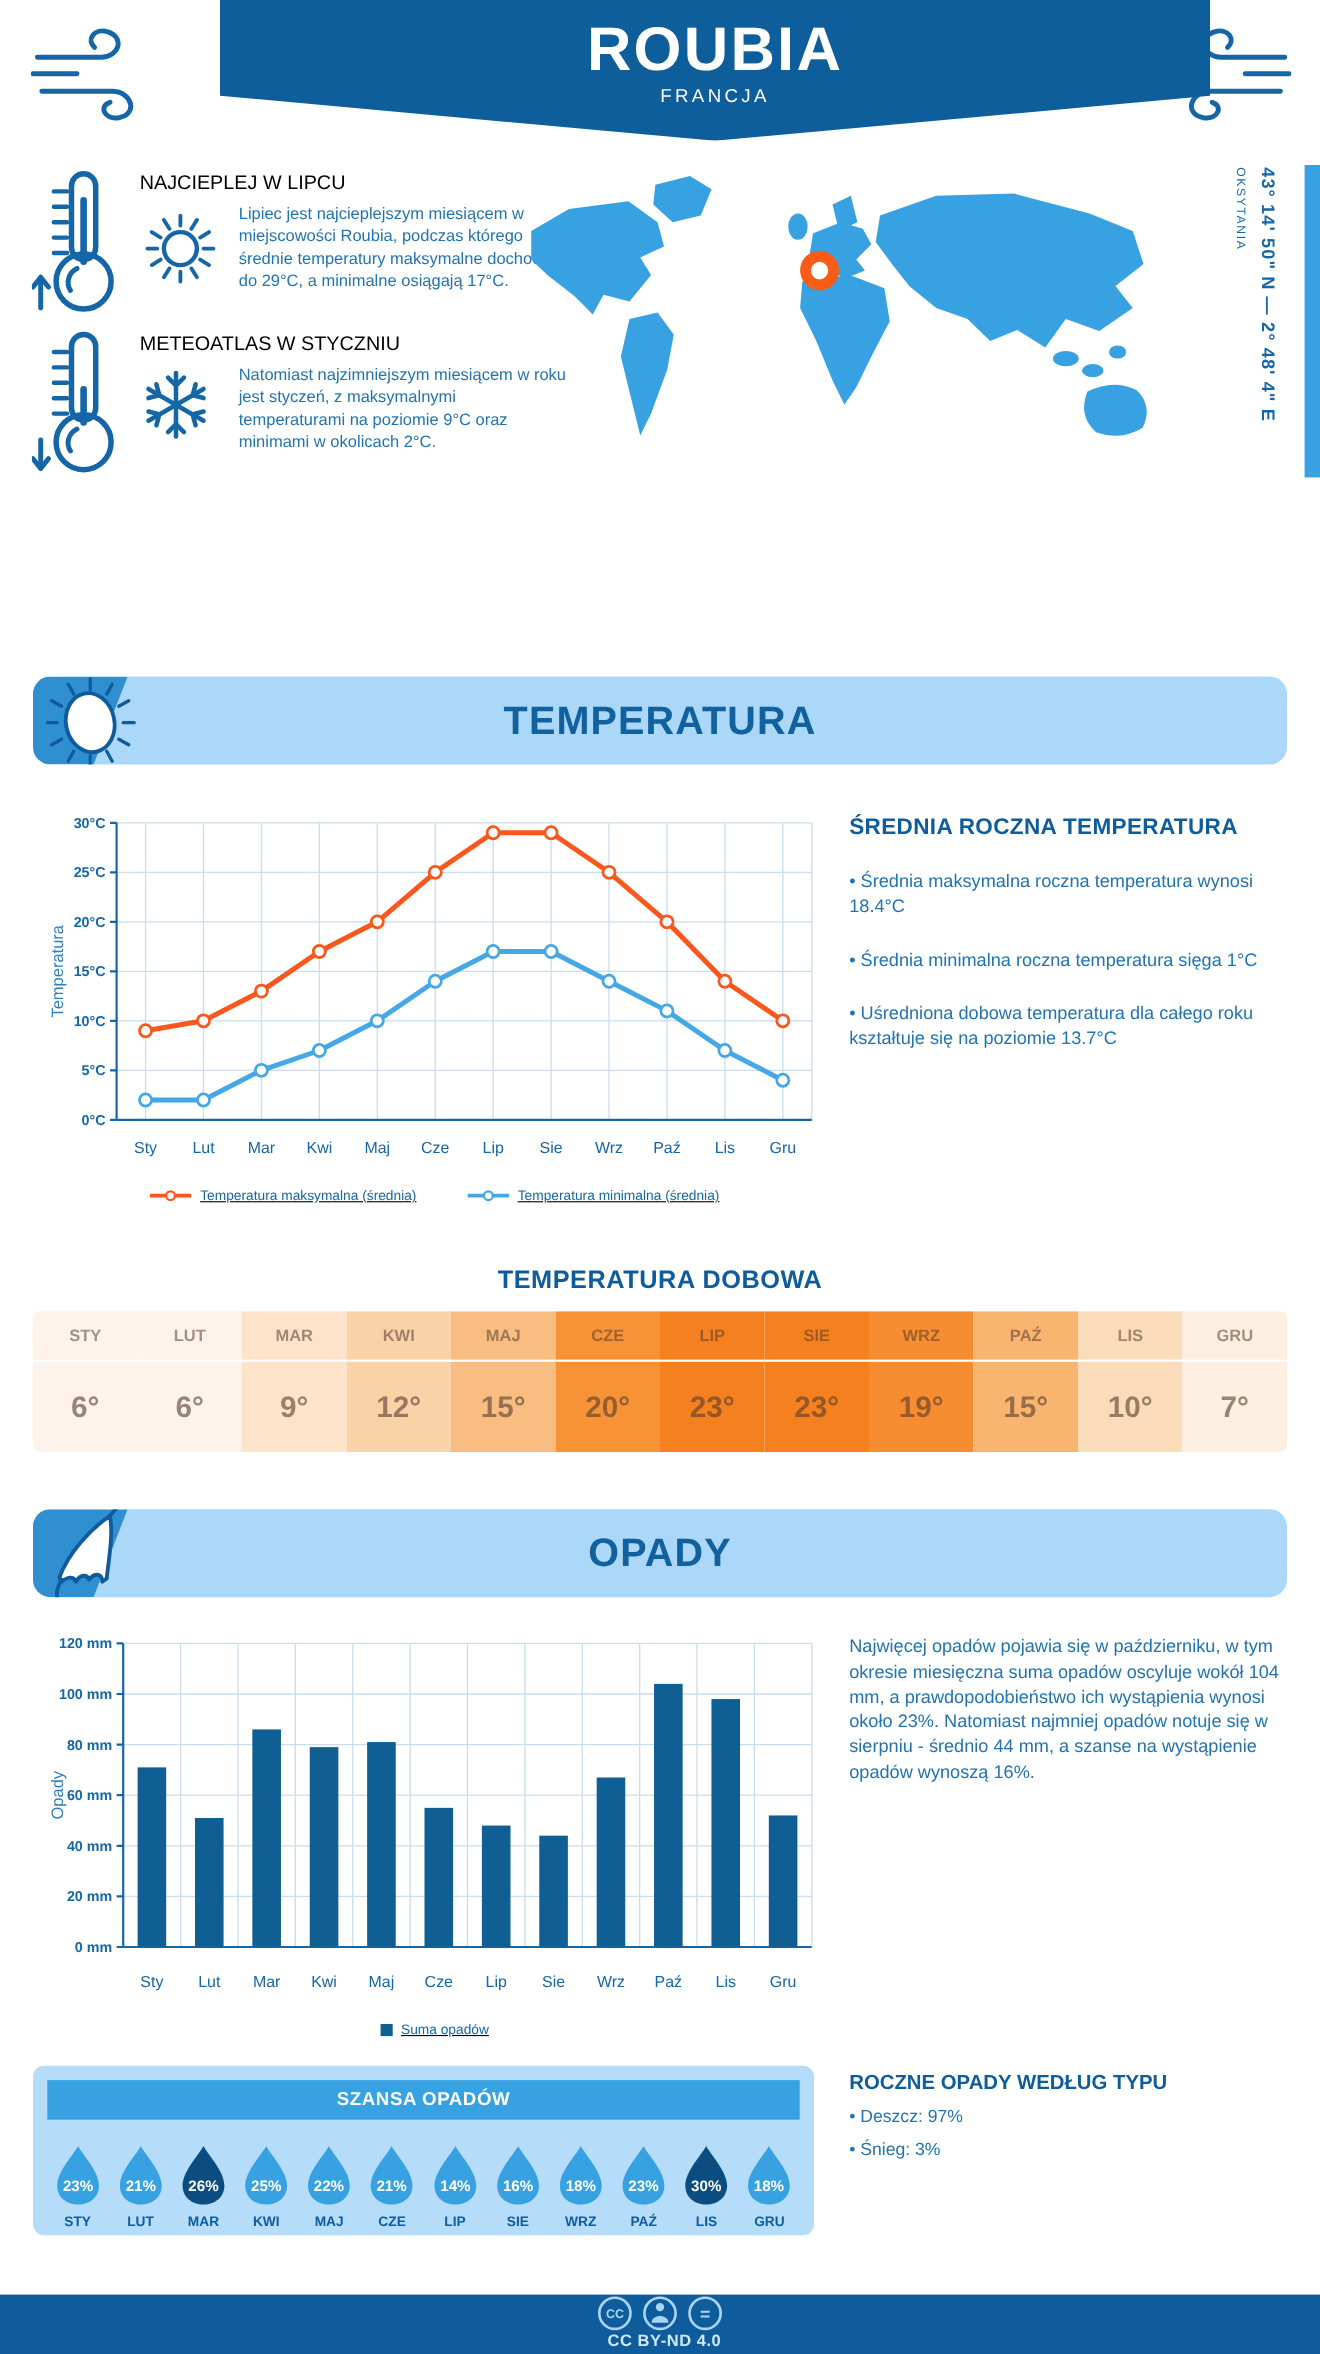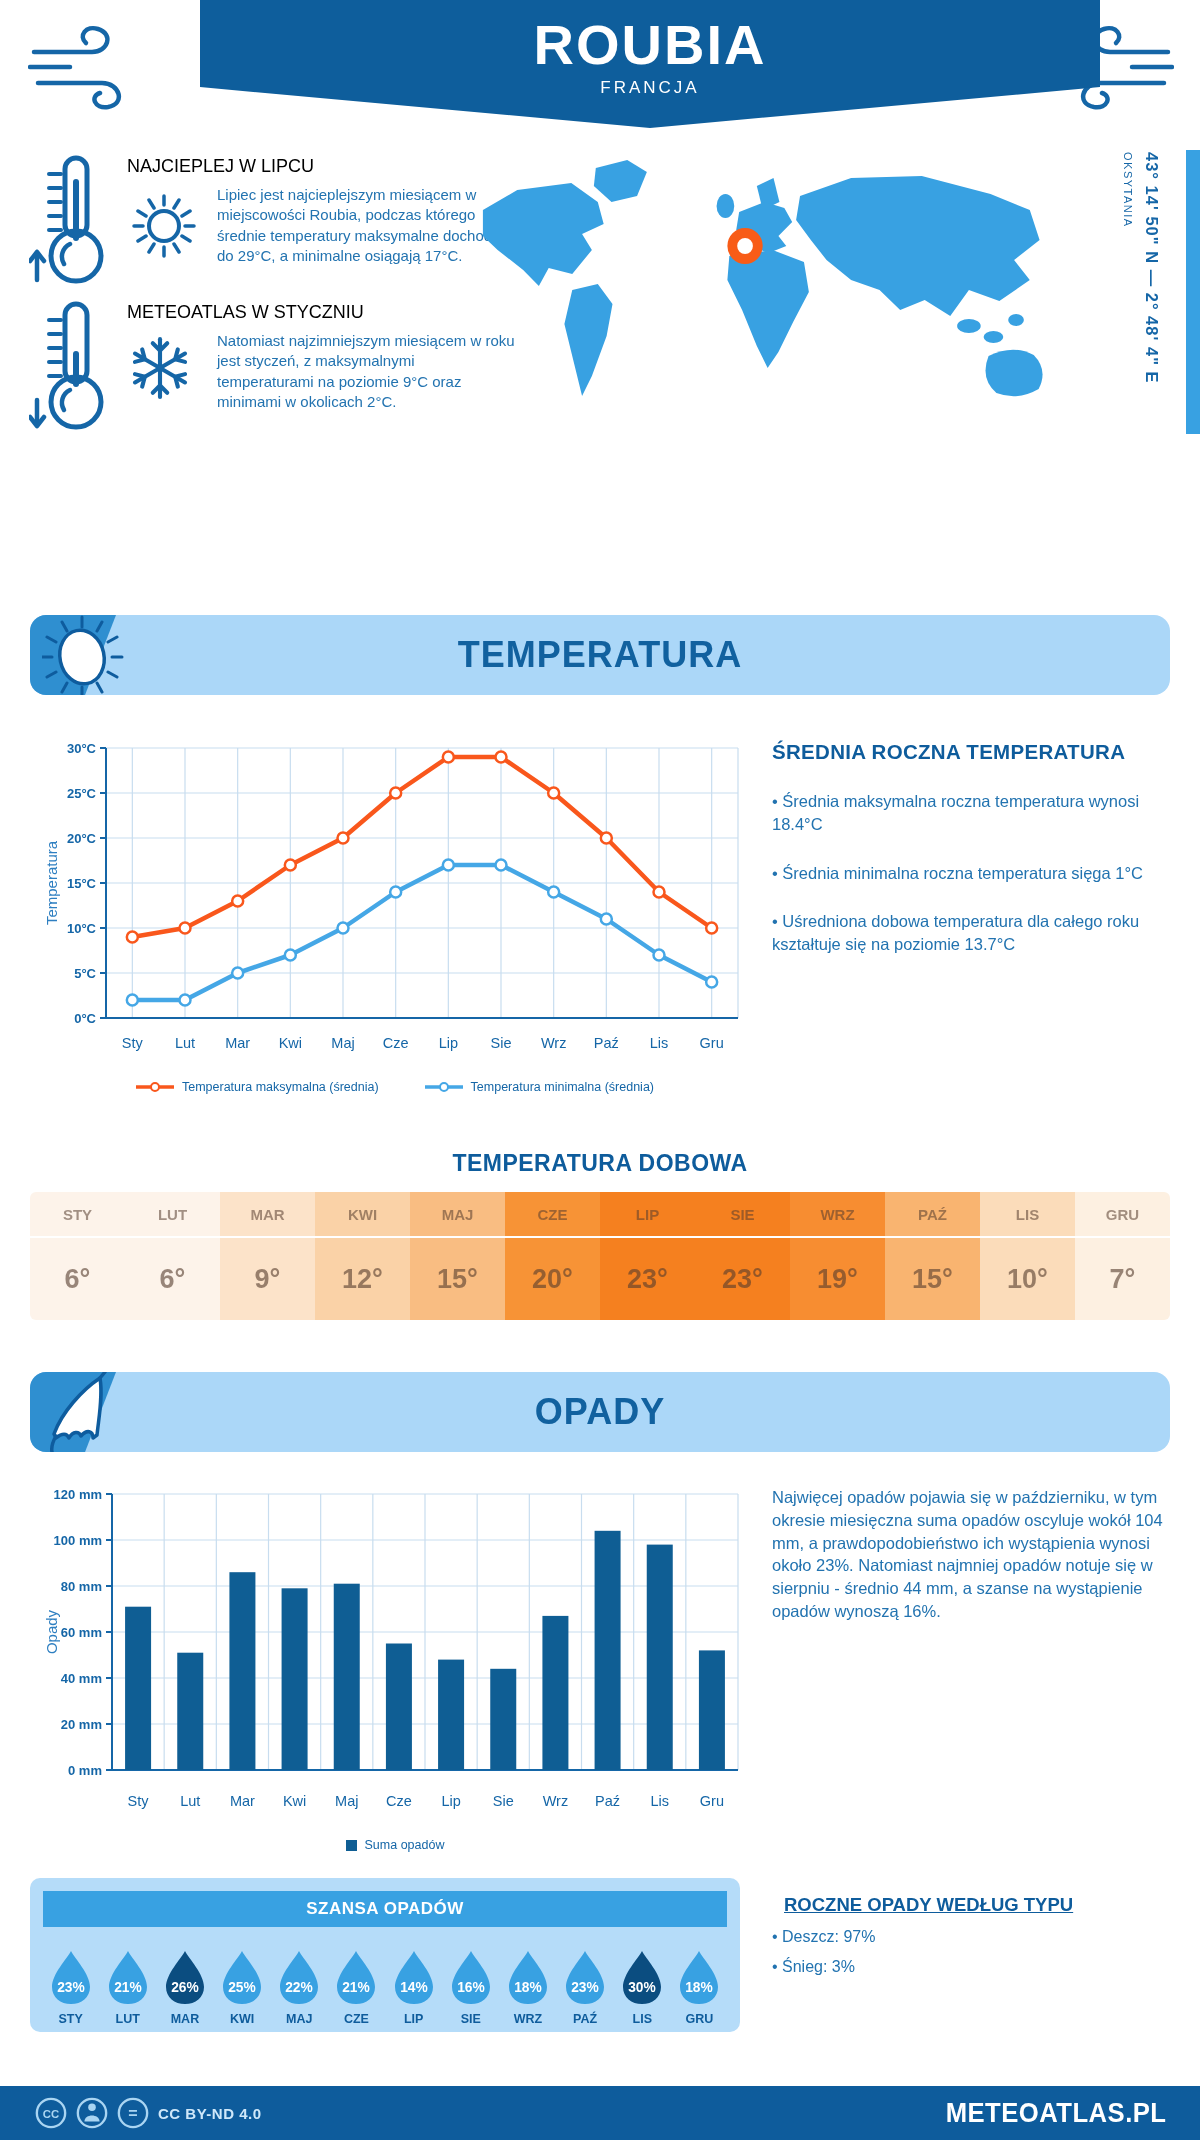--- a/index.html
+++ b/index.html
@@ -40,21 +40,21 @@
   .section-accent{position:absolute;left:0;top:0;width:86px;height:80px;background:#2f8fd0;
                   clip-path:polygon(0 0,100% 0,64% 100%,0 100%);}
   .section-title{position:relative;margin:0;line-height:80px;text-align:center;font-size:36px;
                  font-weight:bold;color:#11619f;letter-spacing:1px;}
   .section-icon{position:absolute;left:12px;top:0;z-index:2;}
 
   
   .chart{position:absolute;left:42px;}
   #tempChart{top:736px;}
   #rainChart{top:1480px;}
-  .legend-row{position:absolute;left:42px;width:706px;display:flex;justify-content:center;gap:46px;}
+  .legend-row{position:absolute;left:42px;width:706px;display:flex;justify-content:center;gap:46px;text-decoration:underline;}
   .legend-row.temp{top:1080px;}
   .legend-row.rain{top:1838px;}
   .legend-item{display:flex;align-items:center;gap:8px;font-size:12.5px;color:#1566a7;}
   .legend-sq{display:inline-block;width:11px;height:11px;background:#0f5e94;}
 
   
   .temp-summary{position:absolute;left:772px;top:740px;width:400px;}
   .sum-head{margin:0;font-size:20.5px;font-weight:bold;color:#0e5c9c;letter-spacing:.3px;}
   .temp-summary p{margin:26px 0 0;font-size:16.5px;line-height:1.38;color:#2273b0;}
 
@@ -76,26 +76,26 @@
   
   .chance-box{position:absolute;left:30px;top:1878px;width:710px;height:154px;background:#b5dcf9;
               border-radius:10px;overflow:hidden;}
   .chance-head{height:36px;background:#38a1e2;color:#fff;text-align:center;line-height:36px;
                font-size:17px;font-weight:bold;letter-spacing:.5px;margin:13px;}
   .chance-row{display:flex;padding:9px 12px 0;}
   .drop-cell{flex:1;text-align:center;}
   .drop-month{font-size:12.5px;font-weight:bold;color:#0e5c9c;margin-top:2px;}
 
   .rain-type{position:absolute;left:772px;top:1882px;width:400px;}
-  .rain-type h3{margin:12px;font-size:18.5px;font-weight:bold;color:#0e5c9c;text-decoration:underline;}
+  .rain-type h3{margin:0;font-size:18.5px;font-weight:bold;color:#0e5c9c;}
   .rain-type p{margin:12px 0 0;font-size:16px;color:#2273b0;}
 
   
   .footer{position:absolute;left:0;top:2086px;width:1200px;height:54px;background:#0e5c9c;
-          display:flex;align-items:center;padding:0 34px;box-sizing:border-box;}
+          display:flex;align-items:center;padding:0 34px;box-sizing:border-box;flex-direction:column;}
   .cc-group{display:flex;align-items:center;gap:7px;}
   .cc-label{color:#cfe8fa;font-weight:bold;font-size:15px;letter-spacing:.5px;margin-left:8px;}
   .site{margin-left:auto;color:#fff;font-weight:bold;font-size:27px;letter-spacing:.5px;transform:scaleX(.95);transform-origin:right;}
 </style>
 </head>
 <body>
 
 <div class="page">
 
   <svg class="swirl left" width="112" height="88" viewBox="0 0 112 88" fill="none" stroke="#1566a7" stroke-width="4.5" stroke-linecap="round">

